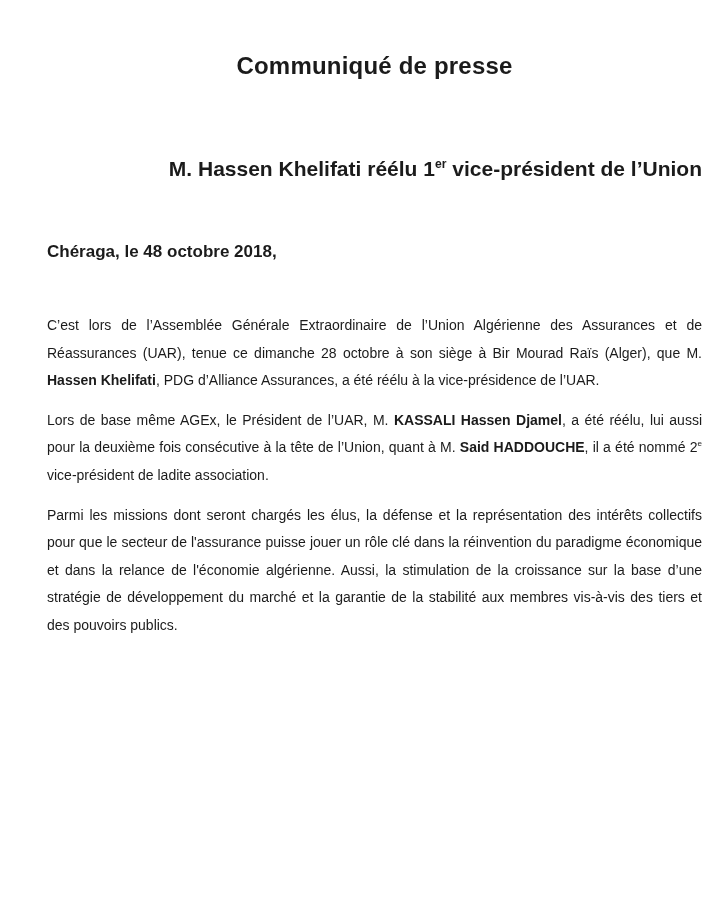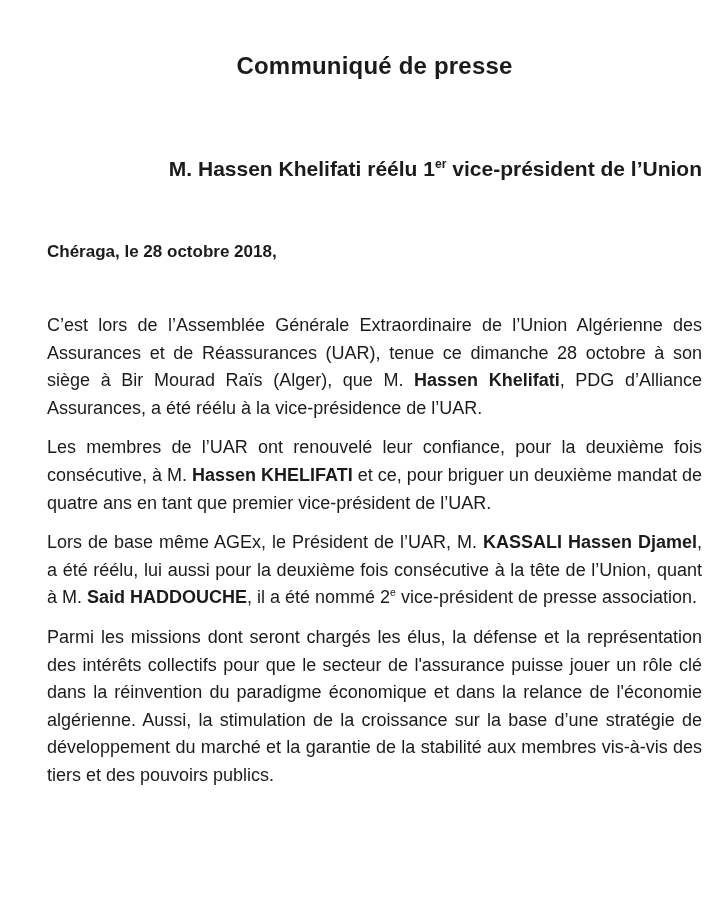--- a/index.html
+++ b/index.html
@@ -35,21 +35,21 @@
     line-height: 34px;
   }
   .dateline {
     margin-top: 52px;
     font-weight: 700;
     font-size: 17px;
     line-height: 27px;
   }
   .para {
     margin: 47px 0 0 0;
-    font-size: 18px;
+    font-size: 14px;
     line-height: 27.6px;
     text-align: justify;
   }
   .para + .para {
     margin-top: 12px;
   }
   .b { font-weight: 700; }
   sup {
     font-size: 58%;
     line-height: 0;
@@ -59,22 +59,21 @@
 <body>
 
 <div class="page">
 
   <div class="doc-header">Communiqué de presse</div>
 
   <div class="doc-title">
     <div class="title-line"><span>M. Hassen Khelifati réélu 1</span><sup>er</sup><span> vice-président de l’Union</span></div>
   </div>
 
-  <div class="dateline">Chéraga, le 28 octobre 2018,</div>
+  <div class="dateline">Chéraga, le 48 octobre 2018,</div>
 
   <div class="doc-body">
     <p class="para"><span>C’est lors de l’Assemblée Générale Extraordinaire de l’Union Algérienne des Assurances et de Réassurances (UAR), tenue ce dimanche 28 octobre à son siège à Bir Mourad Raïs (Alger), que M. </span><span class="b">Hassen Khelifati</span><span>, PDG d’Alliance Assurances, a été réélu à la vice-présidence de l’UAR.</span></p>
-    <p class="para"><span>Les membres de l’UAR ont renouvelé leur confiance, pour la deuxième fois consécutive, à M. </span><span class="b">Hassen KHELIFATI</span><span> et ce, pour briguer un deuxième mandat de quatre ans en tant que premier vice-président de l’UAR.</span></p>
-    <p class="para"><span>Lors de base même AGEx, le Président de l’UAR, M. </span><span class="b">KASSALI Hassen Djamel</span><span>, a été réélu, lui aussi pour la deuxième fois consécutive à la tête de l’Union, quant à M. </span><span class="b">Said HADDOUCHE</span><span>, il a été nommé 2</span><sup>e</sup><span> vice-président de presse association.</span></p>
+    <p class="para"><span>Lors de base même AGEx, le Président de l’UAR, M. </span><span class="b">KASSALI Hassen Djamel</span><span>, a été réélu, lui aussi pour la deuxième fois consécutive à la tête de l’Union, quant à M. </span><span class="b">Said HADDOUCHE</span><span>, il a été nommé 2</span><sup>e</sup><span> vice-président de ladite association.</span></p>
     <p class="para"><span>Parmi les missions dont seront chargés les élus, la défense et la représentation des intérêts collectifs pour que le secteur de l'assurance puisse jouer un rôle clé dans la réinvention du paradigme économique et dans la relance de l'économie algérienne. Aussi, la stimulation de la croissance sur la base d’une stratégie de développement du marché et la garantie de la stabilité aux membres vis-à-vis des tiers et des pouvoirs publics.</span></p>
   </div>
 
 </div>
 
 </body></html>

